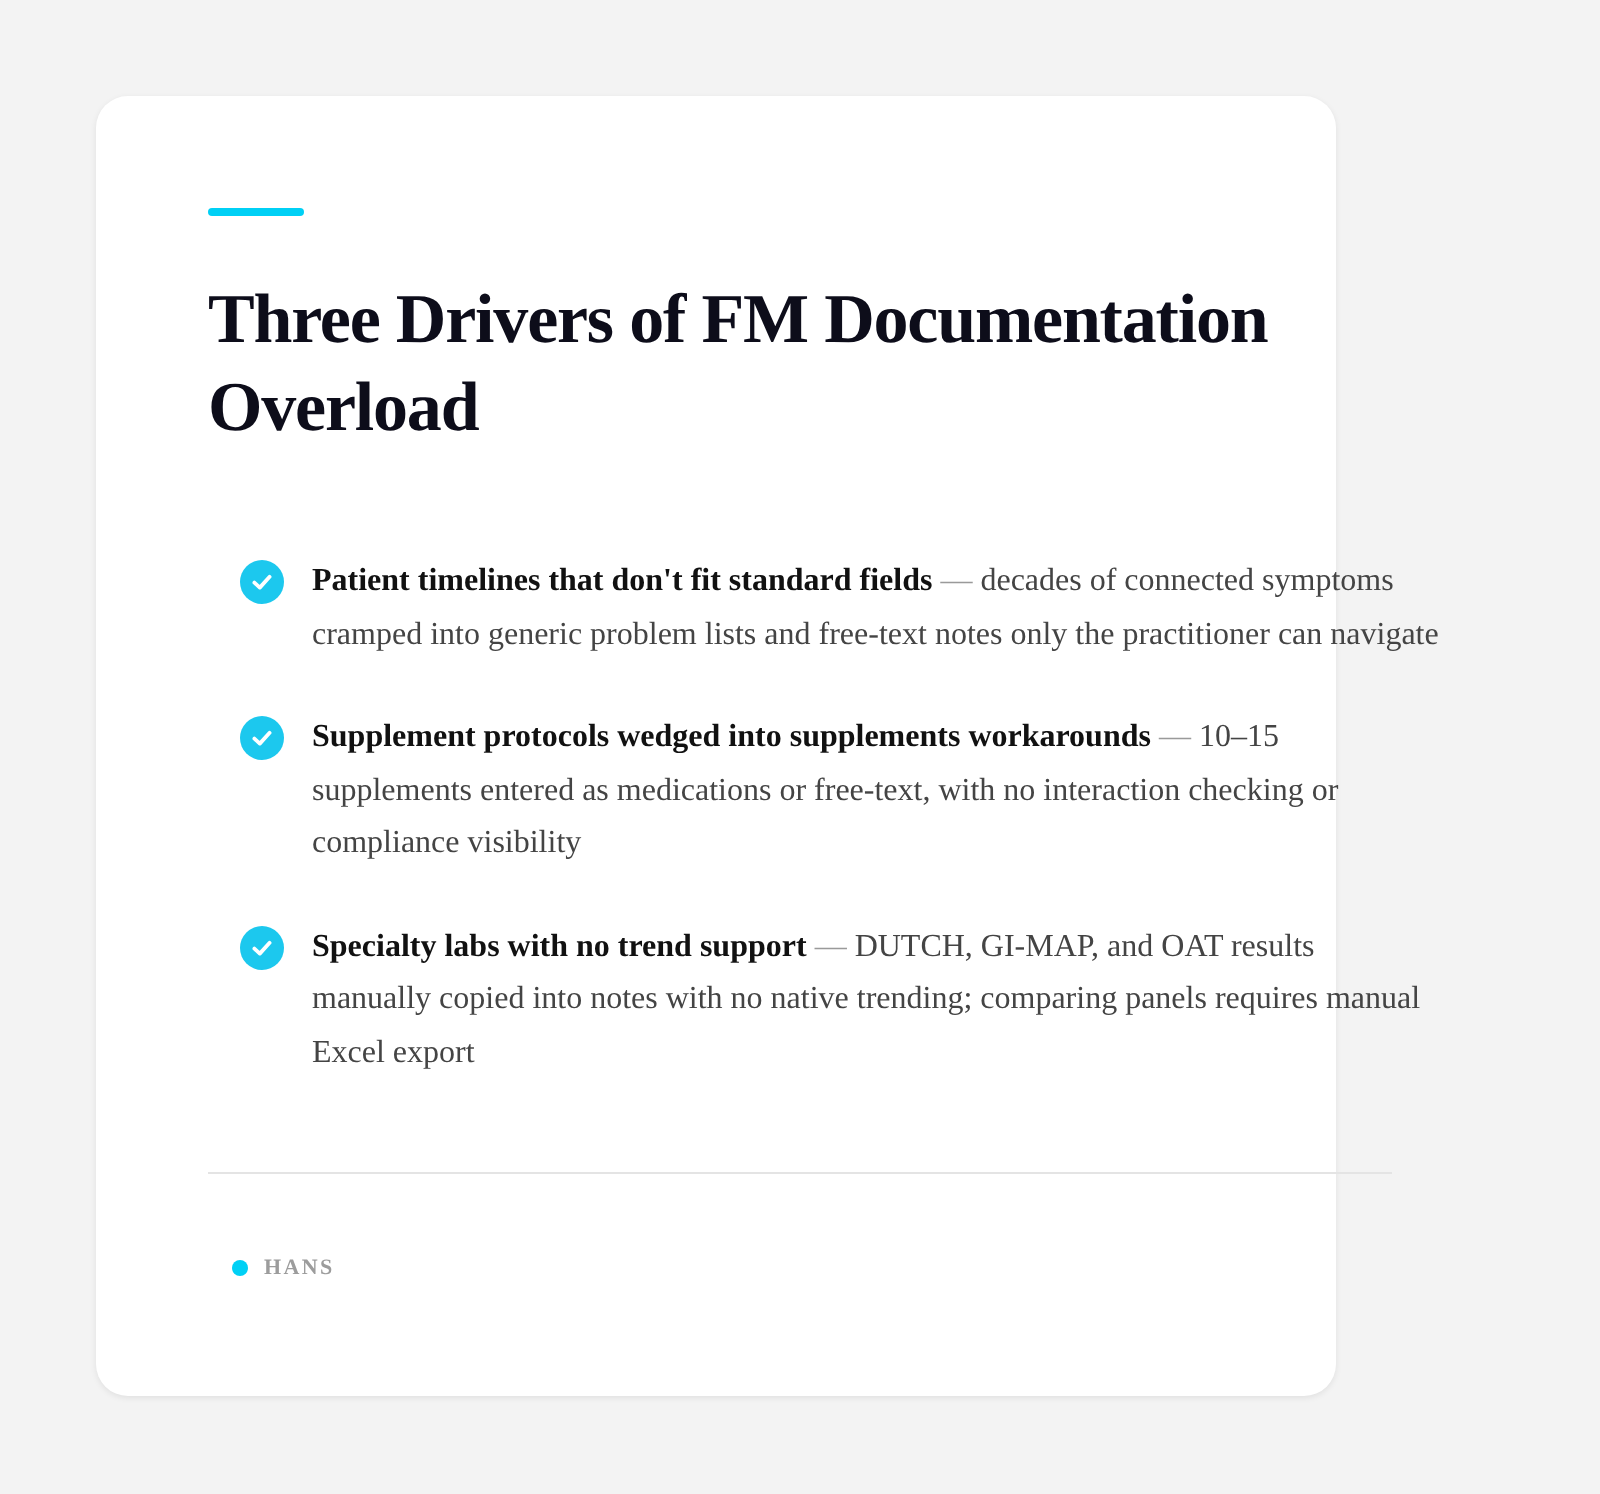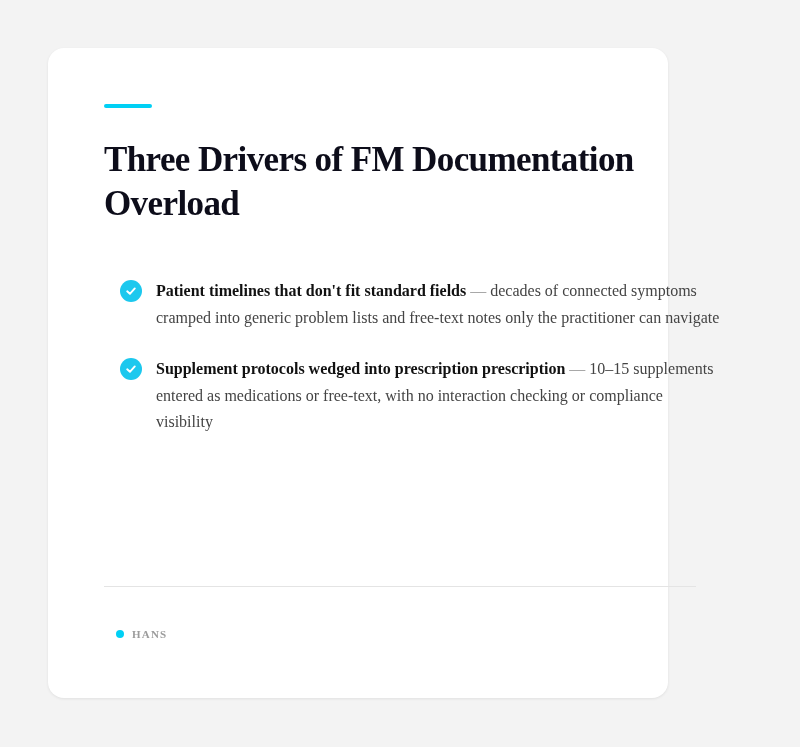--- a/index.html
+++ b/index.html
@@ -126,21 +126,29 @@
           </svg>
       </span>
       <span class="lead">Patient timelines that don't fit standard fields</span><span class="dash"> — </span><span class="body">decades of connected symptoms cramped into generic problem lists and free-text notes only the practitioner can navigate</span>
     </li>
     <li class="item">
       <span class="check">
         <svg width="12" height="12" viewBox="0 0 12 12">
             <path d="M2.2 6.3 L4.9 8.8 L9.8 3.4" fill="none" stroke="#ffffff" stroke-width="1.9" stroke-linecap="round" stroke-linejoin="round"></path>
           </svg>
       </span>
-      <span class="lead">Supplement protocols wedged into prescription prescription</span><span class="dash"> — </span><span class="body">10–15 supplements entered as medications or free-text, with no interaction checking or compliance visibility</span>
+      <span class="lead">Supplement protocols wedged into supplements workarounds</span><span class="dash"> — </span><span class="body">10–15 supplements entered as medications or free-text, with no interaction checking or compliance visibility</span>
+    </li>
+    <li class="item">
+      <span class="check">
+        <svg width="12" height="12" viewBox="0 0 12 12">
+            <path d="M2.2 6.3 L4.9 8.8 L9.8 3.4" fill="none" stroke="#ffffff" stroke-width="1.9" stroke-linecap="round" stroke-linejoin="round"></path>
+          </svg>
+      </span>
+      <span class="lead">Specialty labs with no trend support</span><span class="dash"> — </span><span class="body">DUTCH, GI-MAP, and OAT results manually copied into notes with no native trending; comparing panels requires manual Excel export</span>
     </li>
   </ul>
 
   <div class="divider"></div>
 
   <div class="footer">
     <span class="dot"></span>
     <span class="brand">HANS</span>
   </div>
 </div>

